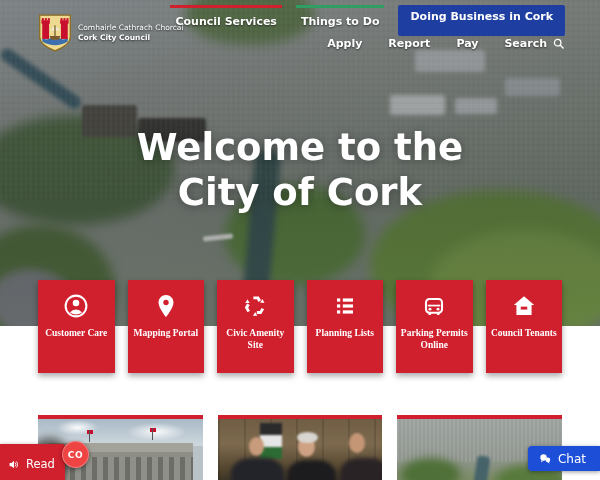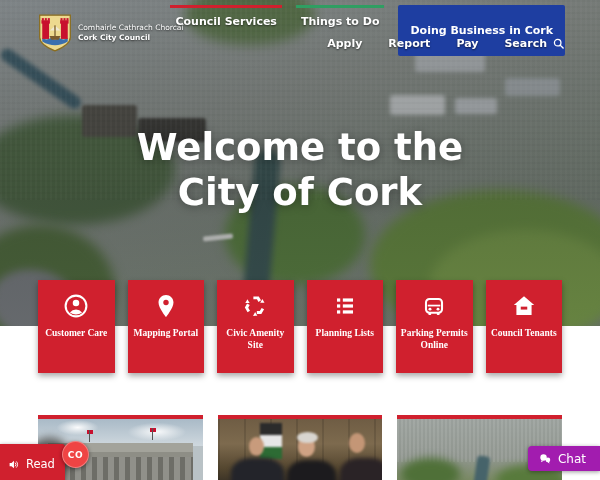--- a/index.html
+++ b/index.html
@@ -16,21 +16,21 @@
                 repeating-linear-gradient(0deg,rgba(0,0,0,.05) 0 2px,transparent 2px 6px); }
 
   
   .brand { position:absolute; left:38px; top:13px; display:flex; gap:6px; align-items:center; cursor:pointer; }
   .brand-text { color:#fff; font-size:7.5px; line-height:1.35; text-shadow:0 1px 2px rgba(0,0,0,.6); }
   .nav1 { position:absolute; top:5px; right:35px; display:flex; gap:14px; align-items:stretch; }
   .nav1 .tab { color:#fff; font-size:11px; font-weight:bold; padding:7px 5px 8px; border-top:3px solid transparent;
                text-shadow:0 1px 2px rgba(0,0,0,.55); cursor:pointer; }
   .nav1 .tab.red { border-top-color:#d0202e; }
   .nav1 .tab.green { border-top-color:#2f9e62; }
-  .nav1 .tab.solid { background:#1e3ea1; border-top:none; padding:19px 12px; border-radius:2px; text-shadow:none; }
+  .nav1 .tab.solid { background:#1e3ea1; border-top:none; padding:5px 12px; border-radius:2px; text-shadow:none; }
   .nav2 { position:absolute; top:37px; right:35px; display:flex; gap:26px; align-items:center; }
   .nav2 .u { color:#fff; font-size:11px; font-weight:bold; text-shadow:0 1px 2px rgba(0,0,0,.6); cursor:pointer;
              display:flex; align-items:center; gap:5px; }
 
   .hero-title { position:absolute; left:0; right:0; top:125px; text-align:center; color:#fff;
                 font-size:37px; font-weight:600; line-height:1.22; text-shadow:0 1px 10px rgba(0,0,0,.35); }
 
   
   .cards { position:absolute; left:38px; top:280px; width:524px; display:flex; gap:13px; }
   .card { flex:1; height:93px; background:#d0202e; box-shadow:0 3px 6px rgba(0,0,0,.35);
@@ -56,21 +56,21 @@
       background:repeating-linear-gradient(90deg,rgba(255,255,255,.09) 0 2px,transparent 2px 4px); }
 
   
   .read-btn { position:absolute; left:0; top:444px; height:40px; background:#d0202e; color:#fff;
       border-radius:0 3px 3px 0; display:flex; align-items:center; gap:5px; padding:0 10px 0 8px;
       font-size:11.5px; box-shadow:0 1px 4px rgba(0,0,0,.4); cursor:pointer; }
   .rs-badge { position:absolute; left:62px; top:441px; width:27px; height:27px; border-radius:50%;
       background:#ef4444; border:1px solid rgba(255,255,255,.3); color:#fff; font-size:9px; font-weight:bold;
       display:flex; align-items:center; justify-content:center; letter-spacing:.5px;
       box-shadow:0 1px 4px rgba(0,0,0,.45); cursor:pointer; }
-  .chat-btn { position:absolute; right:0; top:446px; height:25px; background:#a21caf; color:#fff;
+  .chat-btn { position:absolute; right:0; top:446px; height:25px; background:#1d4ed8; color:#fff;
       border-radius:4px 0 0 4px; display:flex; align-items:center; gap:6px; padding:0 14px 0 10px;
       font-size:12px; box-shadow:0 1px 4px rgba(0,0,0,.4); cursor:pointer; }
 </style>
 </head>
 <body>
 
 <div class="page">
 
   <section class="hero">
     <div>

